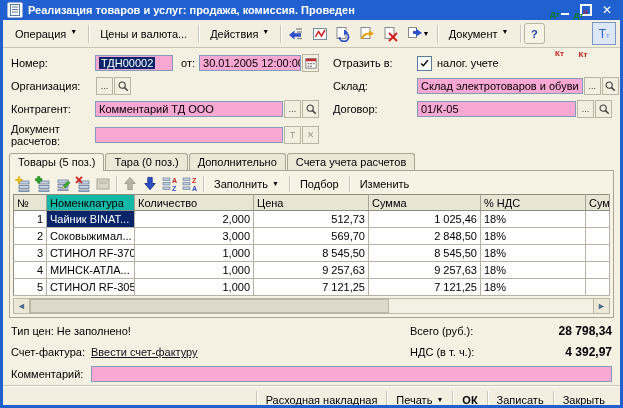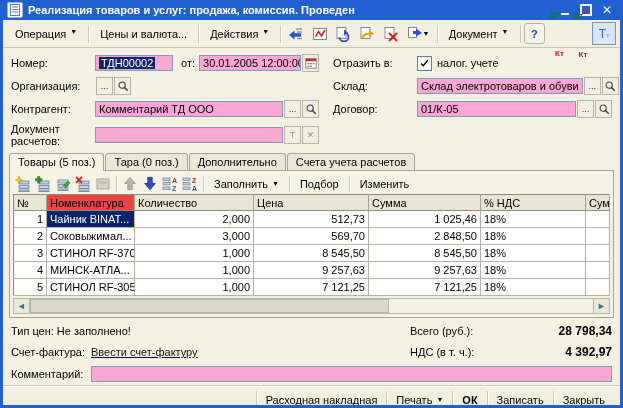--- a/index.html
+++ b/index.html
@@ -45,21 +45,21 @@
   .tab{border:1px solid #a7a495;border-bottom:none;background:#ece8d8;padding:2px 8px 2px 8px;margin-right:1px;border-radius:3px 3px 0 0;white-space:nowrap;}
   .tab.active{background:#f7f3e4;position:relative;top:1px;padding-bottom:3px;font-weight:normal;}
   
   .groupbox{margin:0 6px;border:1px solid #a7a495;background:#f7f3e4;flex:0 0 auto;padding:2px 3px 3px 3px;position:relative;z-index:1;}
   .tabletb{display:flex;align-items:center;height:21px;}
   .ttb-ico{width:20px;height:19px;display:flex;align-items:center;justify-content:center;}
   .ttb-text{padding:2px 7px;display:flex;align-items:center;gap:4px;white-space:nowrap;}
   .ttb-sep{width:1px;height:16px;background:#c9c5b4;margin:0 3px;box-shadow:1px 0 0 #fff;}
   table.grid{border-collapse:collapse;table-layout:fixed;width:100%;background:#fff;border:1px solid #8f8c7e;}
   table.grid th{background:#e9e5d5;font-weight:normal;text-align:left;border-right:1px solid #a7a495;border-bottom:1px solid #8f8c7e;padding:1px 3px;height:13px;overflow:hidden;white-space:nowrap;}
-  table.grid th.sorted{background:#ef4444;}
+  table.grid th.sorted{background:#14b8a6;}
   table.grid td{border-right:1px solid #b5b2a3;border-bottom:1px solid #b5b2a3;padding:1px 3px;height:14px;overflow:hidden;white-space:nowrap;}
   td.num,td.r{text-align:right;}
   td.selcell{background:#0a246a;color:#fff;}
   
   .hscroll{height:14px;margin-top:2px;display:flex;align-items:stretch;border:1px solid #b9b6a6;background:#f3f1e4;}
   .sc-arrow{width:15px;background:#ece8d8;border-right:1px solid #b9b6a6;display:flex;align-items:center;justify-content:center;font-size:9px;color:#4a6a8a;}
   .sc-arrow.right{border-right:none;border-left:1px solid #b9b6a6;}
   .sc-thumb{width:60%;background:#dedacb;border:1px solid #b9b6a6;margin:0;}
   .sc-track{flex:1;}
   

